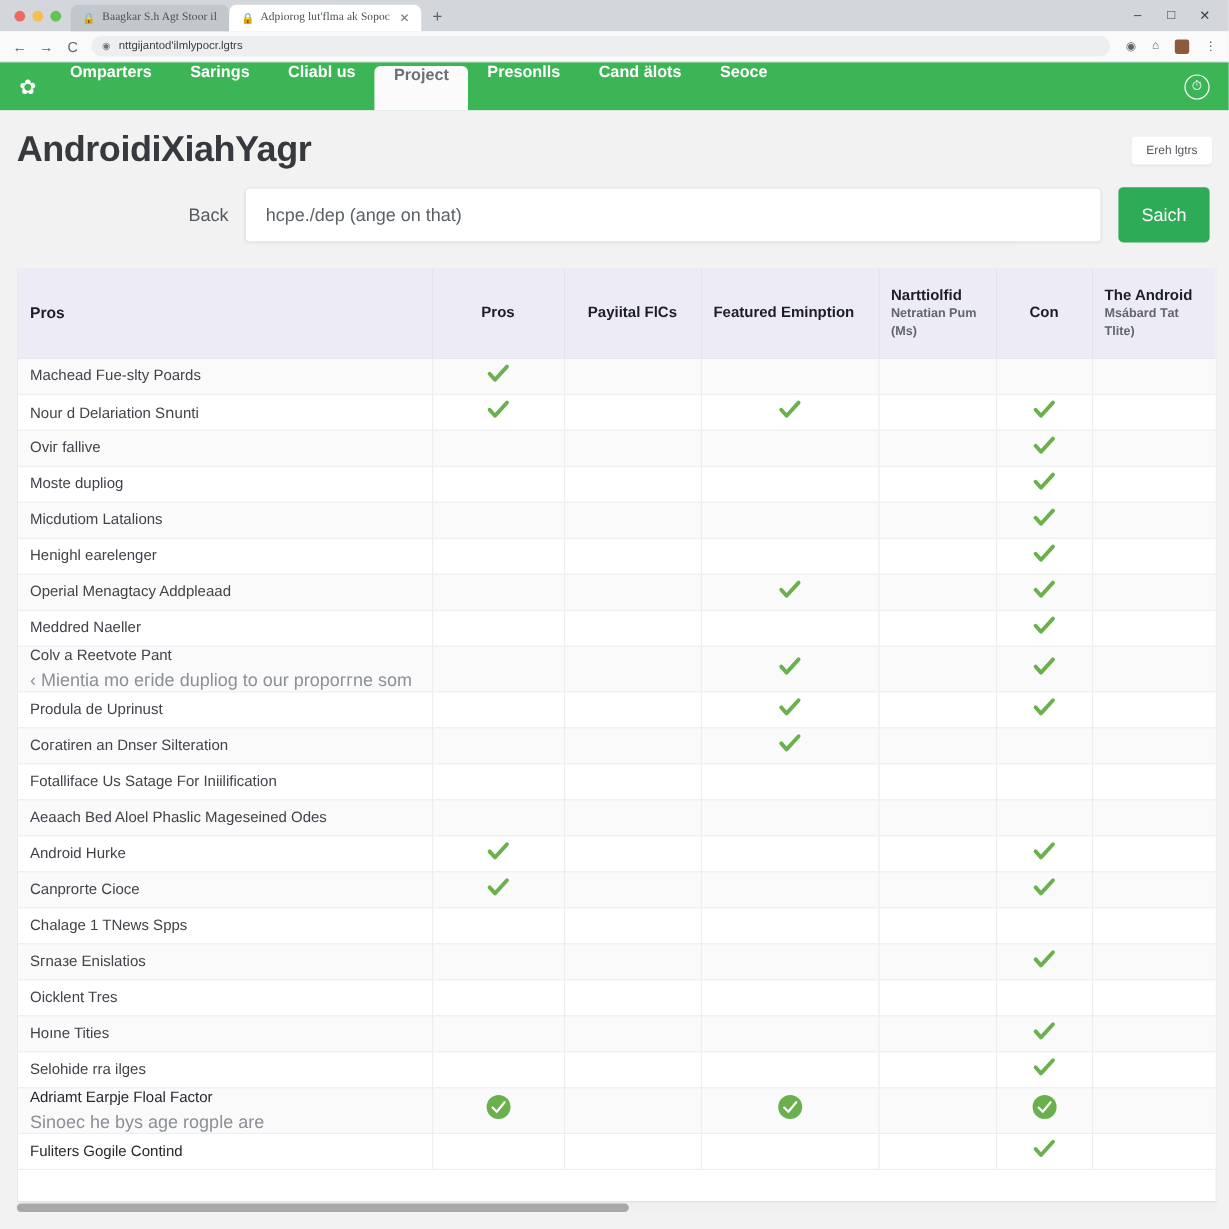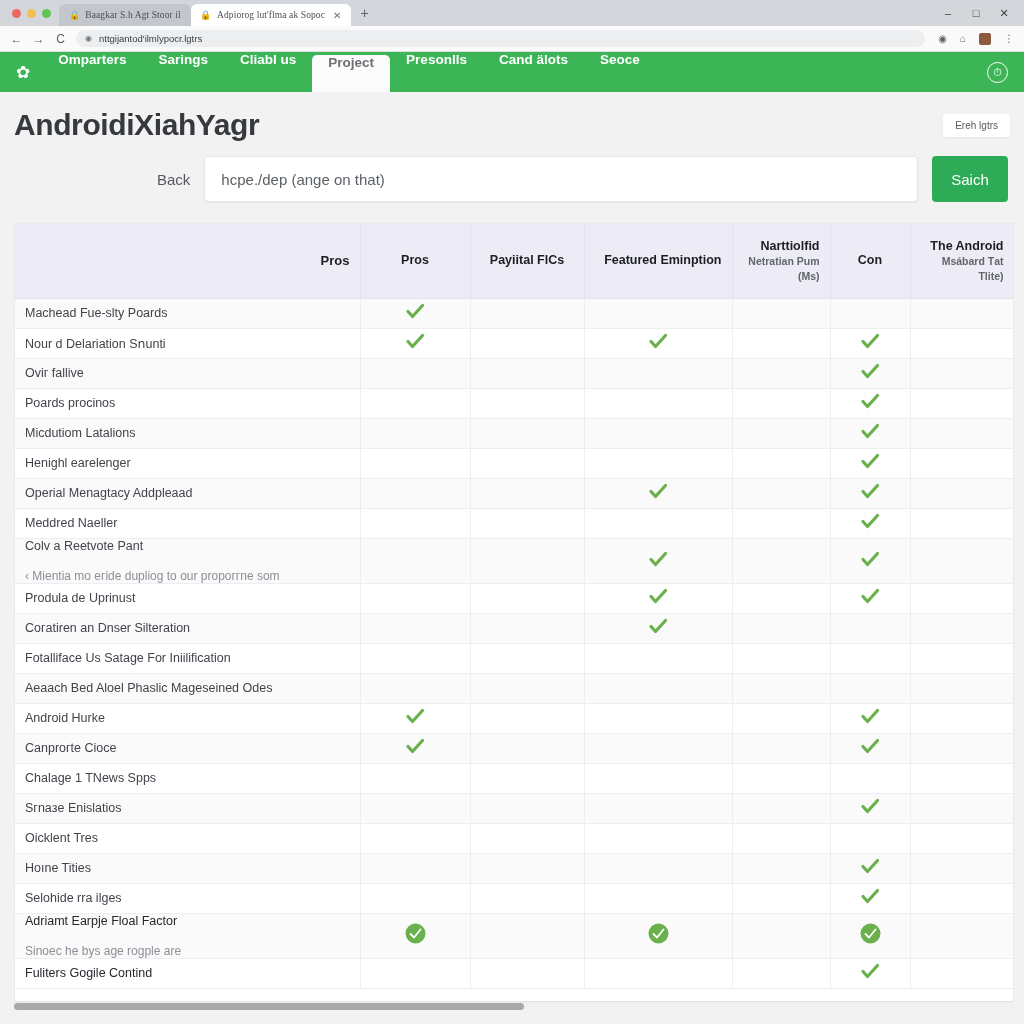--- a/index.html
+++ b/index.html
@@ -129,21 +129,21 @@
 
   
   .tablewrap {
     position: absolute; left: 14px; right: 10px; top: 131px; bottom: 8px;
     background: #ffffff; overflow: hidden;
     border: 1px solid #e9e9ee;
   }
   table.cmp { width: 100%; border-collapse: collapse; table-layout: fixed; }
   table.cmp thead th {
     background: #edecf6; vertical-align: middle;
-    text-align: right; padding: 9px 10px;
+    text-align: left; padding: 9px 10px;
     border-right: 1px solid #e2e1ee; border-bottom: 1px solid #e2e1ee;
     height: 74px;
   }
   th .hmain { font-size: 12.5px; font-weight: bold; color: #1c1e26; line-height: 1.25; }
   th .hsub { font-size: 10.5px; font-weight: bold; color: #61656d; line-height: 1.35; filter: blur(0.35px); }
   th.c-first .hmain { font-size: 13px; }
 
   table.cmp tbody td {
     border-right: 1px solid #ededf2;
     border-bottom: 1px solid #ededf2;
@@ -153,22 +153,22 @@
   }
   tbody tr.odd td { background: #fafafb; }
   tbody tr.even td { background: #ffffff; }
   td.label {
     font-size: 12.5px; color: #40444a; white-space: nowrap;
     overflow: hidden; text-overflow: ellipsis;
   }
   td.label .lmain { filter: blur(0.45px); }
   td.label .lmain.bold { font-weight: normal; color: #25282d; }
   td.label .lsub {
-    display: block; font-size: 12px; color: #8b8f96;
-    margin-top: 16px; filter: blur(0.55px);
+    display: block; font-size: 15px; color: #8b8f96;
+    margin-top: 6px; filter: blur(0.55px);
   }
   td.mark { text-align: center; }
   tr.tall td { height: 52px; }
 
   .chk { display: inline-block; width: 20px; height: 20px; }
   .chk svg { display: block; }
   .chk-circle { display: inline-block; width: 21px; height: 21px; }
 
   
   col.w1 { width: 345px; }
@@ -346,21 +346,21 @@
             <td class="mark"></td>
             <td class="mark"></td>
             <td class="mark"></td>
             <td class="mark"></td>
             <td class="mark"><span class="chk"><svg width="20" height="20" viewBox="0 0 20 20">
                   <path d="M3 10.5 L7.5 15.5 L17.5 4.5" stroke="#6ab04c" stroke-width="3.2" fill="none" stroke-linecap="round" stroke-linejoin="round"></path>
                 </svg></span></td>
             <td class="mark"></td>
           </tr>
           <tr class="even">
-            <td class="label"><span class="lmain">Poards procinos</span></td>
+            <td class="label"><span class="lmain">Moste dupliog</span></td>
             <td class="mark"></td>
             <td class="mark"></td>
             <td class="mark"></td>
             <td class="mark"></td>
             <td class="mark"><span class="chk"><svg width="20" height="20" viewBox="0 0 20 20">
                   <path d="M3 10.5 L7.5 15.5 L17.5 4.5" stroke="#6ab04c" stroke-width="3.2" fill="none" stroke-linecap="round" stroke-linejoin="round"></path>
                 </svg></span></td>
             <td class="mark"></td>
           </tr>
           <tr class="odd">

